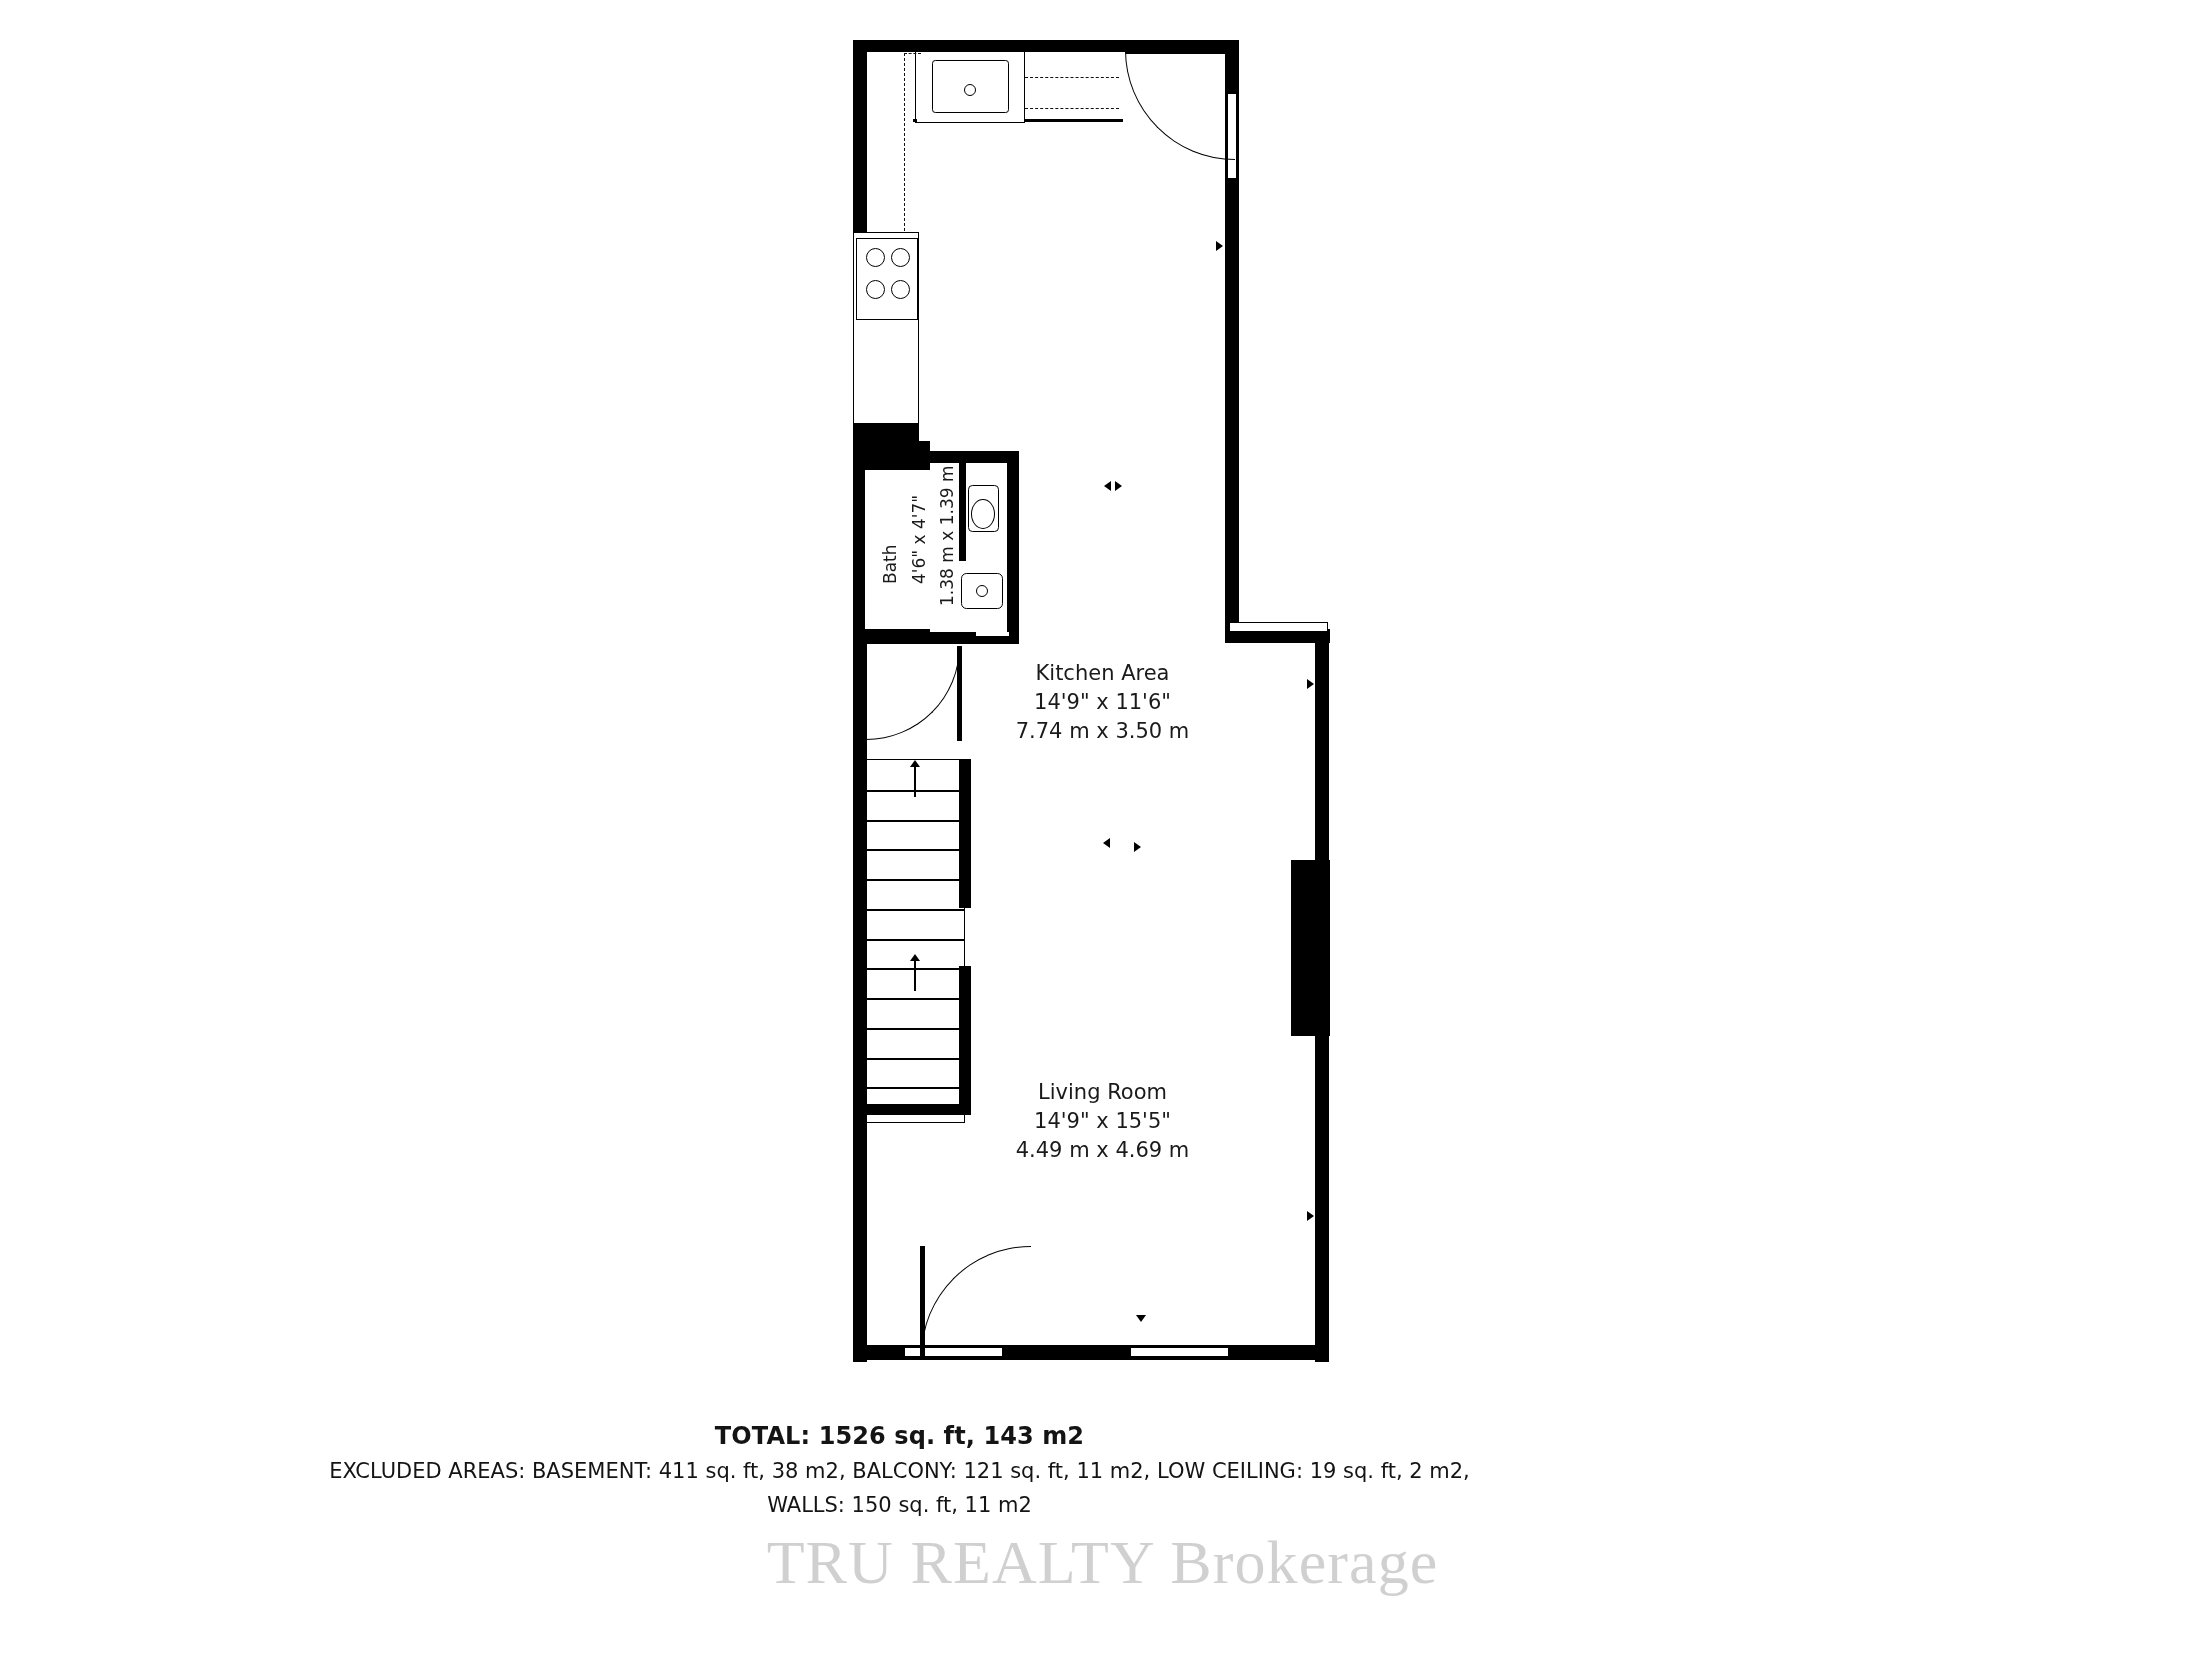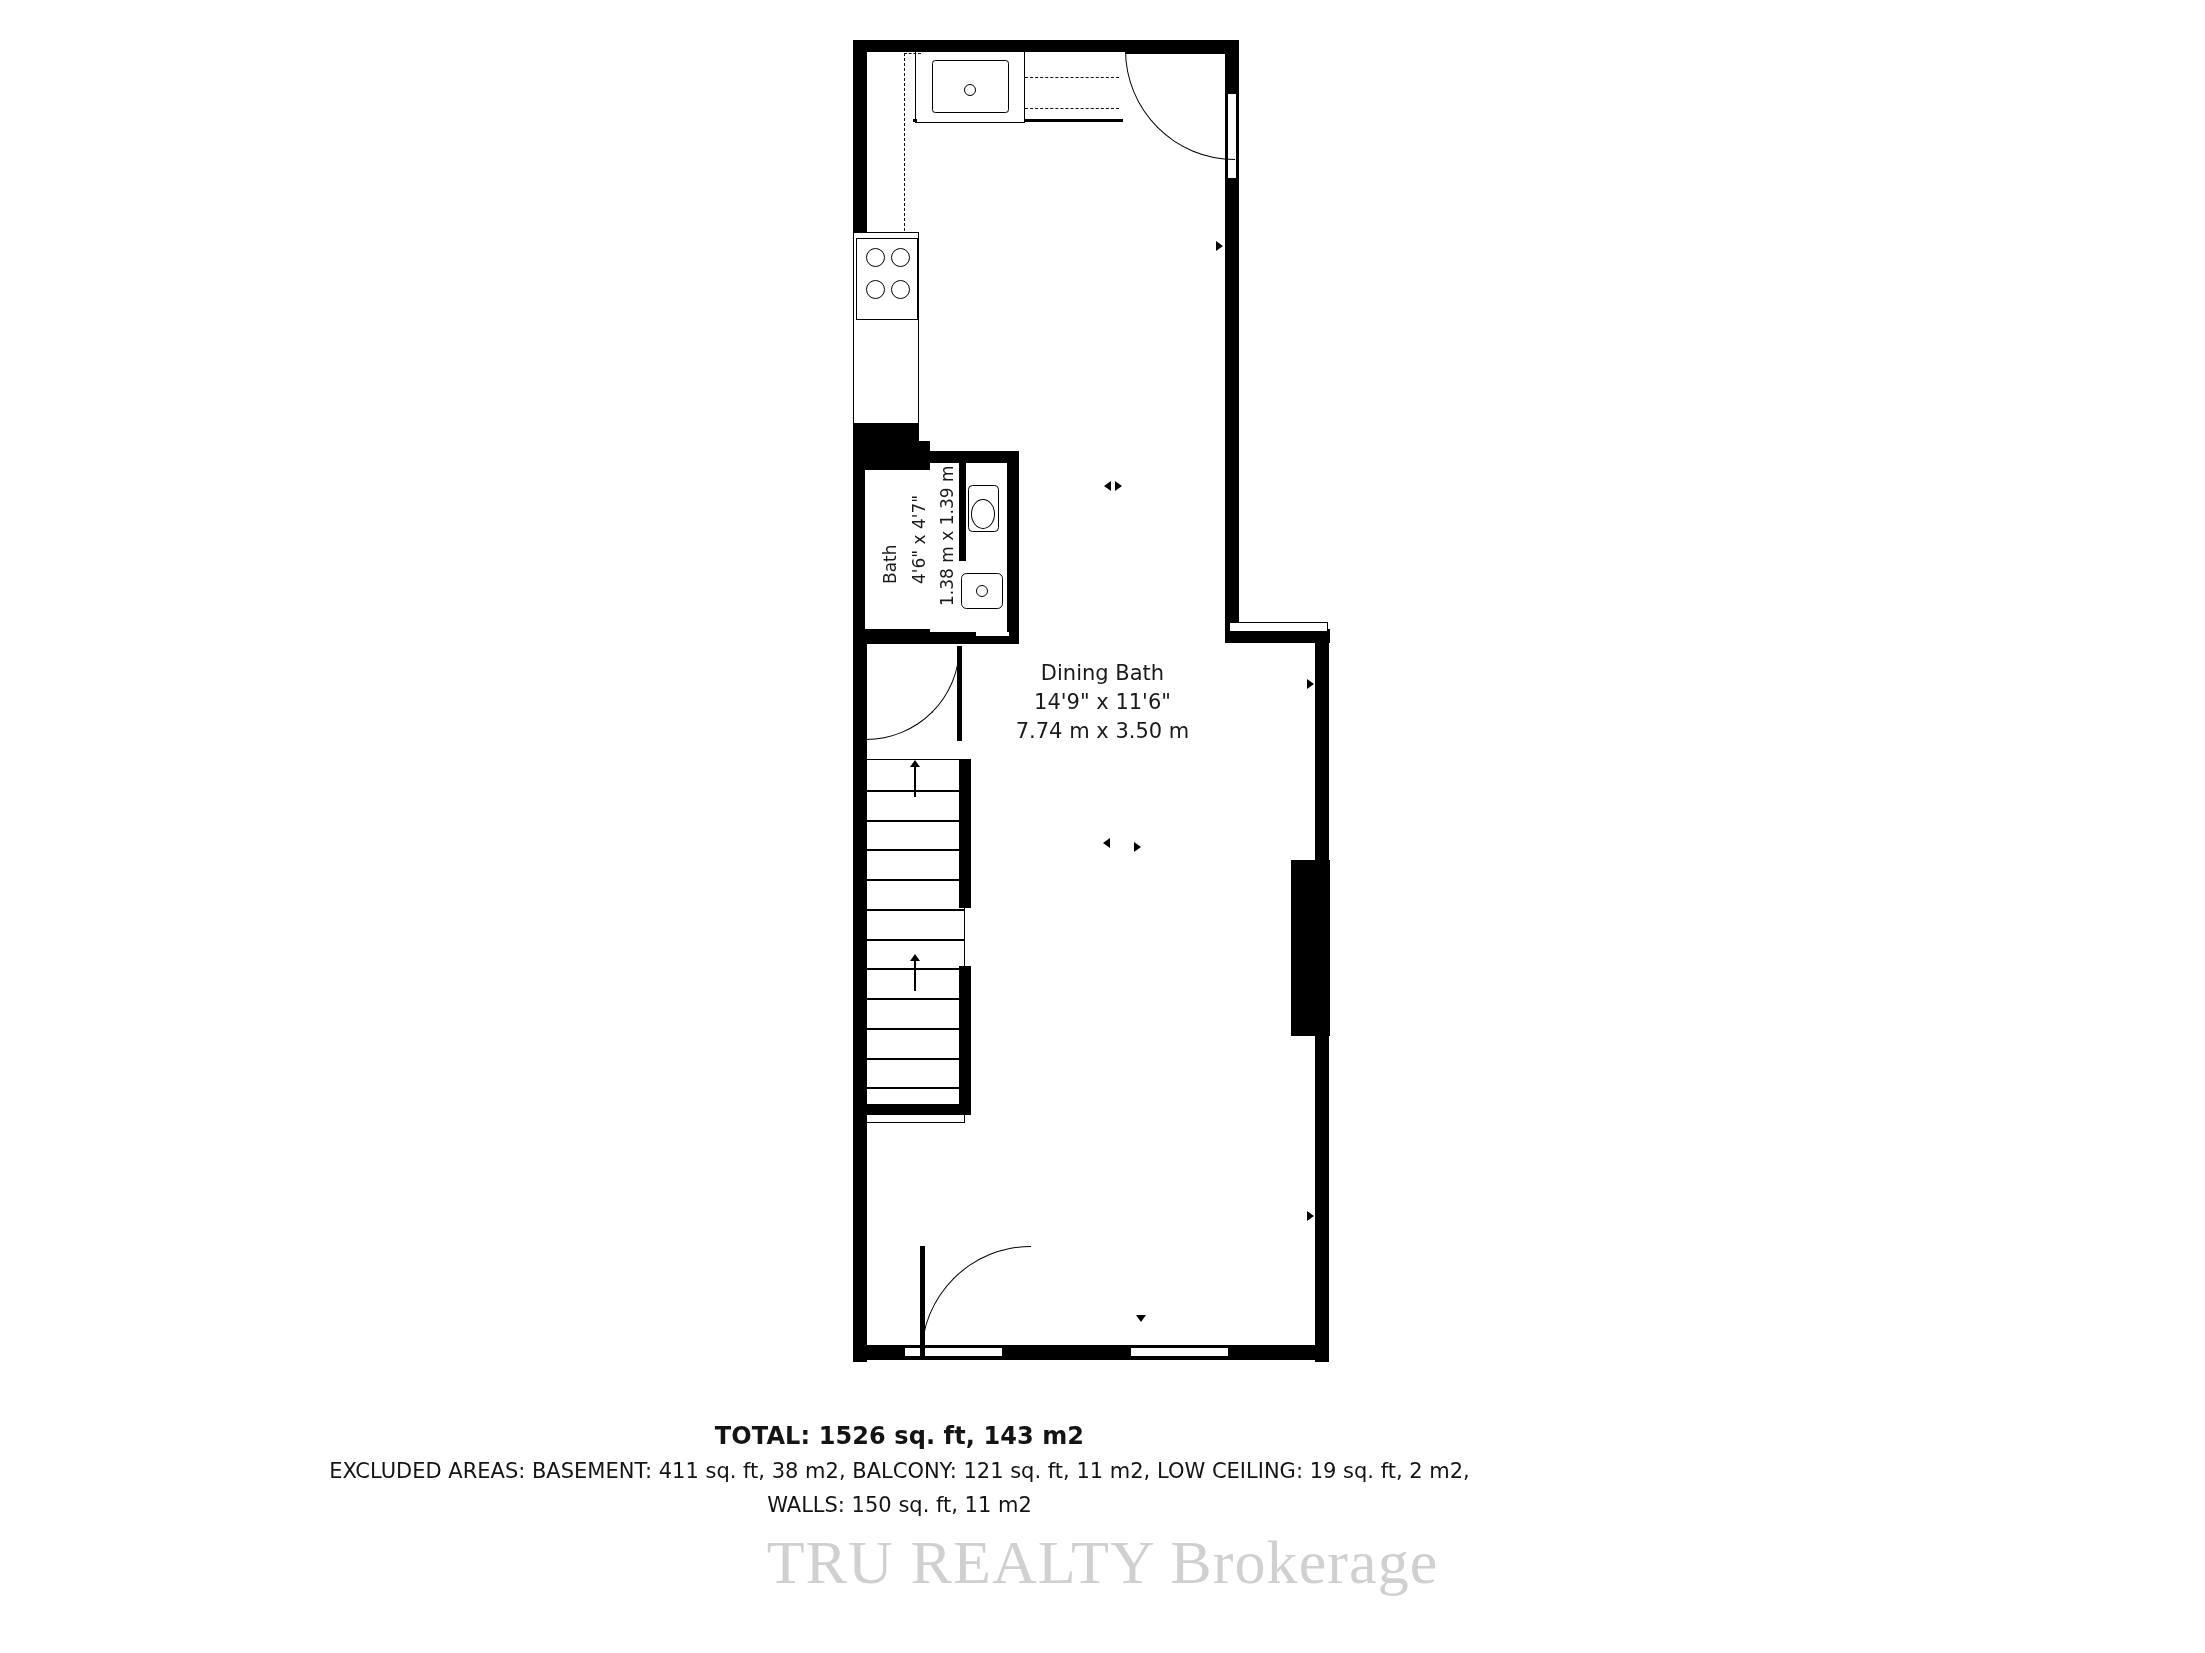--- a/index.html
+++ b/index.html
@@ -300,25 +300,30 @@
   <div class="marker left" style="left:1104px; top:481px;"></div>
   <div class="marker right" style="left:1115px; top:481px;"></div>
   <div class="marker right" style="left:1307px; top:679px;"></div>
   <div class="marker left" style="left:1103px; top:838px;"></div>
   <div class="marker right" style="left:1134px; top:842px;"></div>
   <div class="marker right" style="left:1307px; top:1211px;"></div>
   <div class="marker down" style="left:1136px; top:1315px;"></div>
 
 
   <div class="room-label" style="left:937px; top:659px; width:331px;">
-    <div class="name">Dining Bath</div>
+    <div class="name">Kitchen Area</div>
     <div class="dim">14'9" x 11'6"</div>
     <div class="dim">7.74 m x 3.50 m</div>
   </div>
 
+  <div class="room-label" style="left:937px; top:1078px; width:331px;">
+    <div class="name">Living Room</div>
+    <div class="dim">14'9" x 15'5"</div>
+    <div class="dim">4.49 m x 4.69 m</div>
+  </div>
 
   <div class="vert-label" style="left:880px; top:584px;">Bath</div>
   <div class="vert-label" style="left:909px; top:584px;">4'6" x 4'7"</div>
   <div class="vert-label" style="left:937px; top:606px;">1.38 m x 1.39 m</div>
 
 </div>
 
 <div id="footer">
   <div class="total">TOTAL: 1526 sq. ft, 143 m2</div>
   <div class="breakdown">EXCLUDED AREAS: BASEMENT: 411 sq. ft, 38 m2, BALCONY: 121 sq. ft, 11 m2, LOW CEILING: 19 sq. ft, 2 m2,</div>

